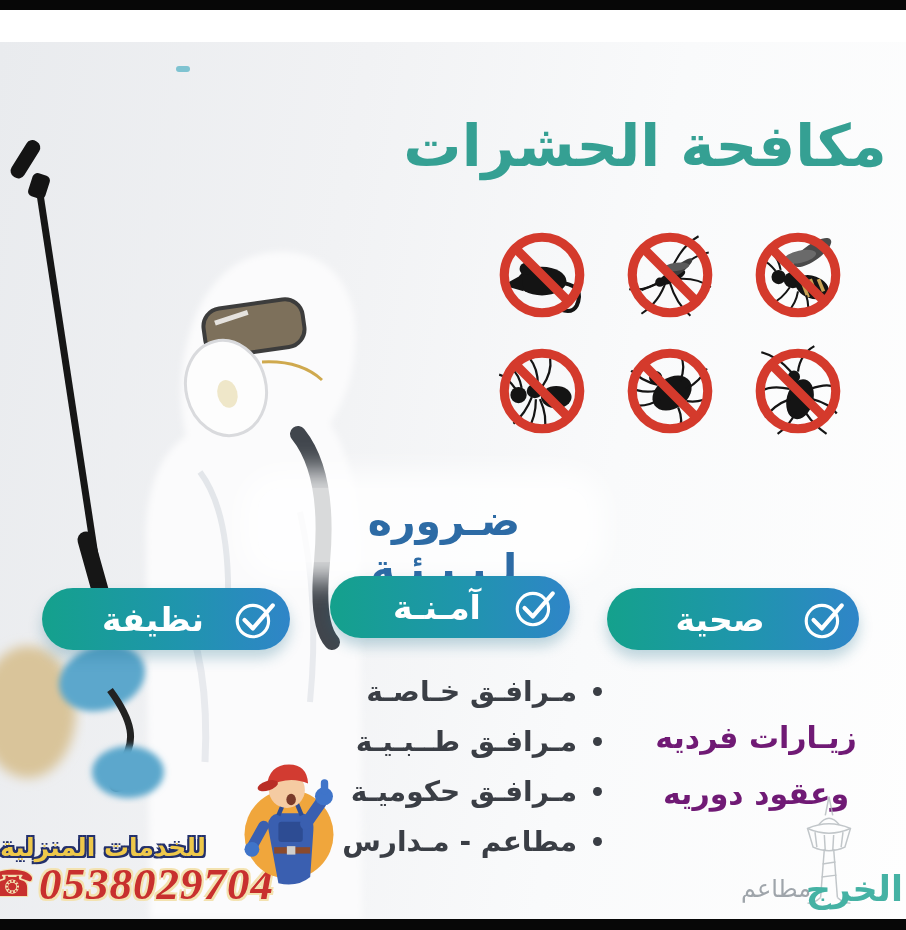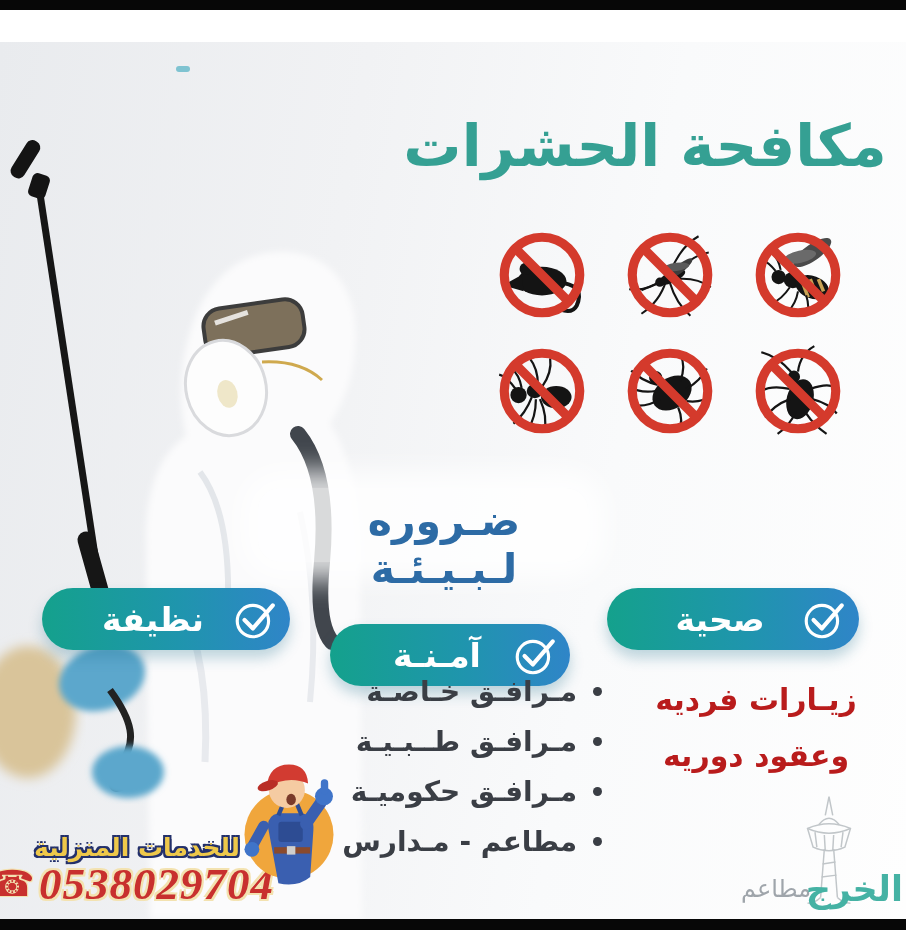--- a/index.html
+++ b/index.html
@@ -38,45 +38,45 @@
     color:#2d6ba5;font-size:41px;font-weight:bold;
   }
 
   .pill{
     position:absolute;height:62px;border-radius:34px;display:flex;align-items:center;
     padding:0 12px;box-sizing:border-box;
     background:linear-gradient(90deg,#14a18c 0%,#1f95ad 55%,#2f85c8 100%);
     box-shadow:0 8px 14px rgba(30,110,140,.28);
   }
   .pill-clean{left:42px;top:588px;width:248px;}
-  .pill-safe{left:330px;top:624px;width:240px;}
+  .pill-safe{left:330px;top:576px;width:240px;}
   .pill-healthy{left:607px;top:588px;width:252px;}
   .pill .check{flex:0 0 auto;width:46px;height:46px;}
   .pill-label{flex:1;text-align:center;color:#fff;font-size:33px;font-weight:bold;padding-left:20px;}
 
   .facilities{
     position:absolute;left:300px;top:666px;width:302px;margin:0;padding:0;list-style:none;
   }
   .fac{display:flex;align-items:center;height:50px;}
   .dot{flex:0 0 auto;width:9px;height:9px;border-radius:50%;background:#3a3e45;margin-left:16px;}
   .fac-text{flex:1;text-align:right;color:#3a3e45;font-size:28px;font-weight:bold;white-space:nowrap;}
 
   .visits{
-    position:absolute;left:615px;top:672px;width:282px;text-align:center;
-    color:#b91c1c;font-size:30px;font-weight:bold;line-height:56px;
+    position:absolute;left:615px;top:710px;width:282px;text-align:center;
+    color:#701a75;font-size:30px;font-weight:bold;line-height:56px;
   }
 
   .brand-name{
     position:absolute;left:0px;top:774px;width:245px;text-align:center;
     color:#2b3c7e;font-size:55px;font-weight:bold;
     text-shadow:-2px 2px 0 rgba(255,255,255,.95),2px -2px 0 rgba(255,255,255,.95),
                 2px 2px 0 rgba(255,255,255,.95),-2px -2px 0 rgba(255,255,255,.95),0 0 6px #fff;
   }
   .brand-sub{
-    position:absolute;left:0px;top:833px;width:240px;text-align:right;
+    position:absolute;left:0px;top:833px;width:240px;text-align:left;
     color:#eec84a;font-size:25px;font-weight:bold;
     text-shadow:-2px 2px 0 #23306b,2px -2px 0 #23306b,2px 2px 0 #23306b,-2px -2px 0 #23306b;
   }
   .brand-phone{
     position:absolute;left:2px;top:858px;width:260px;display:flex;align-items:center;justify-content:center;gap:4px;
   }
   .phone-icon{font-size:36px;color:#c8302e;line-height:1;
     text-shadow:-1px 1px 0 #f3e2b0,1px -1px 0 #f3e2b0,1px 1px 0 #f3e2b0,-1px -1px 0 #f3e2b0;}
   .phone-number{
     font-family:"Liberation Serif",serif;font-style:italic;font-weight:bold;font-size:45px;color:#c8302e;letter-spacing:1px;

